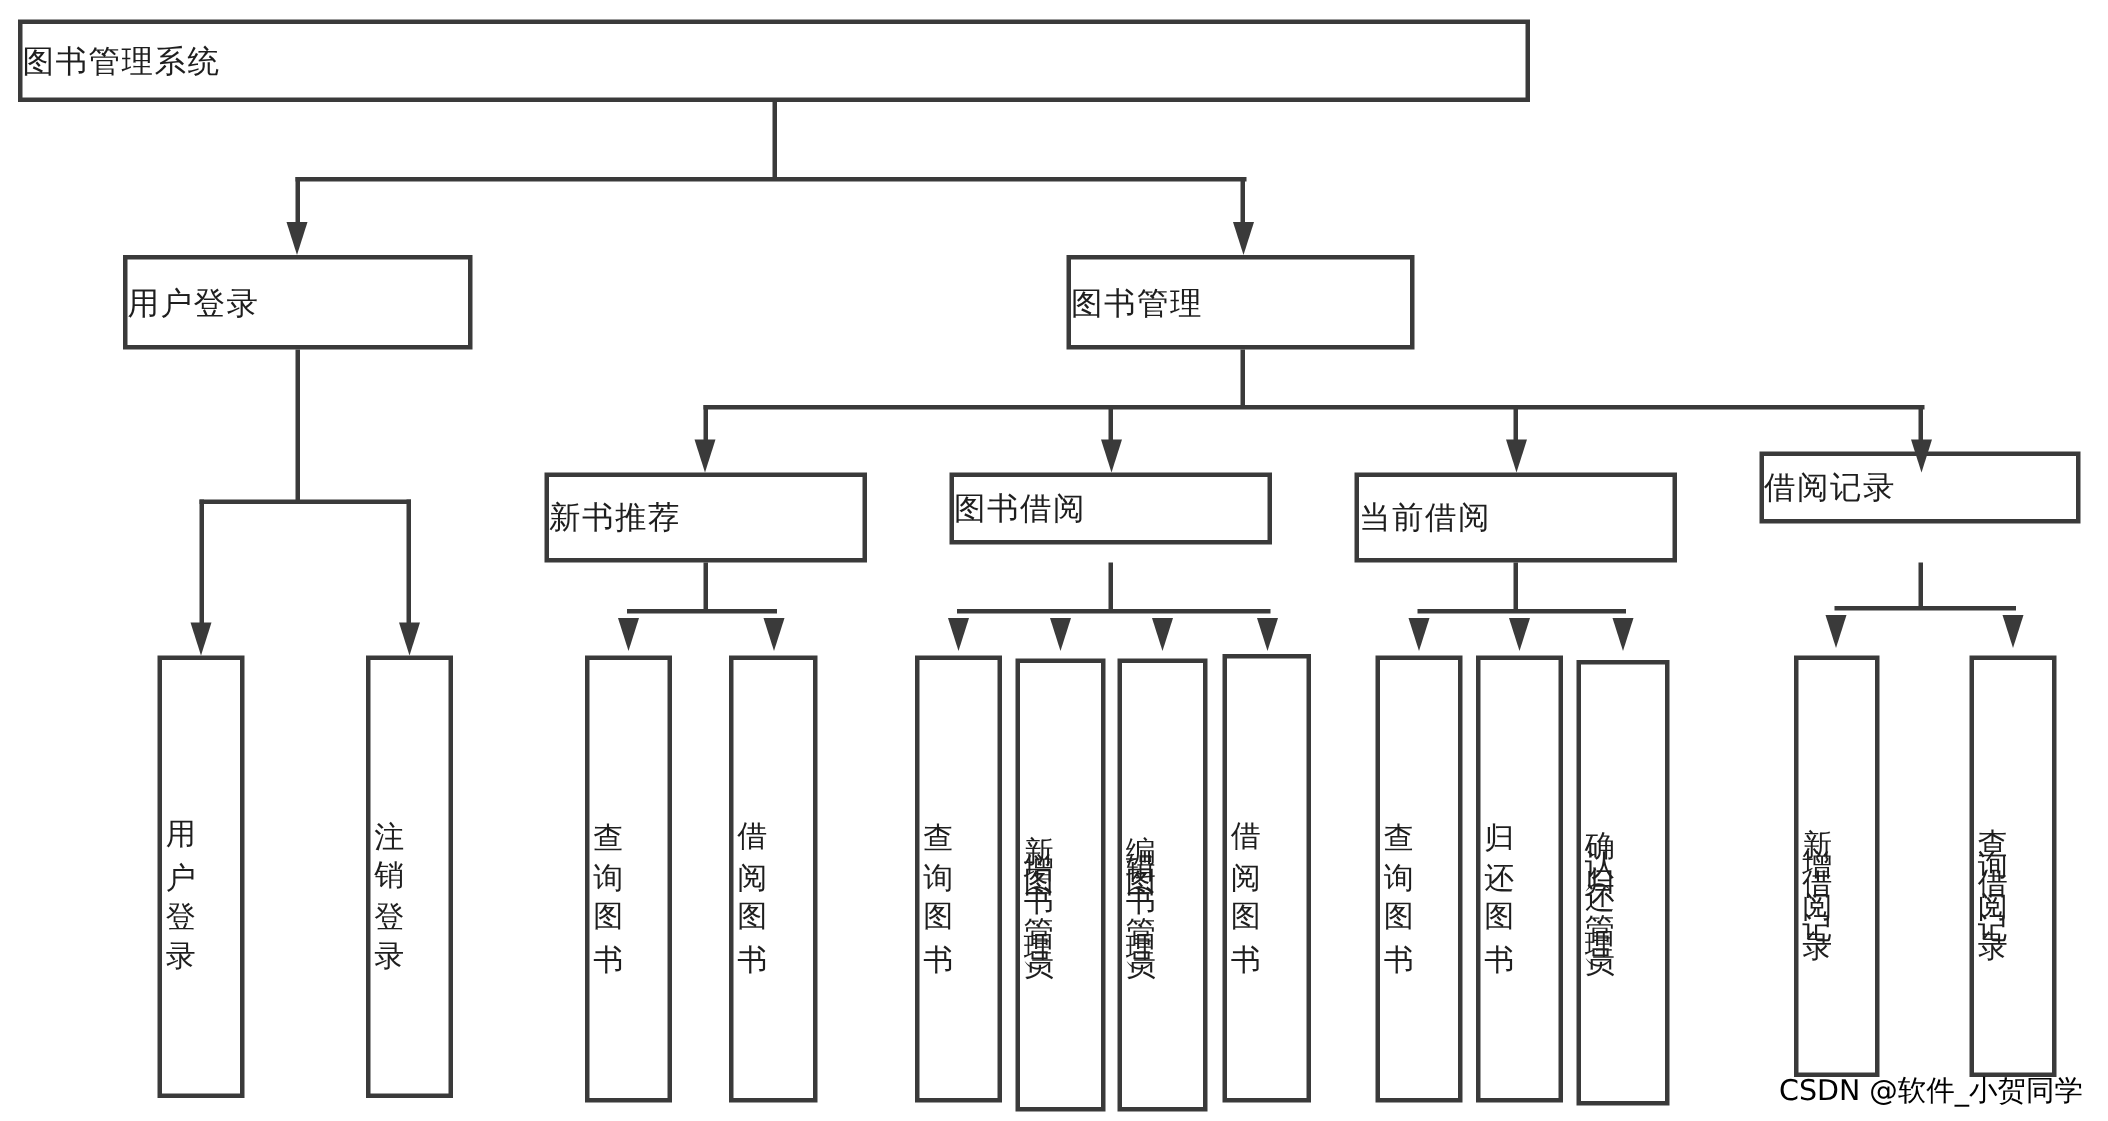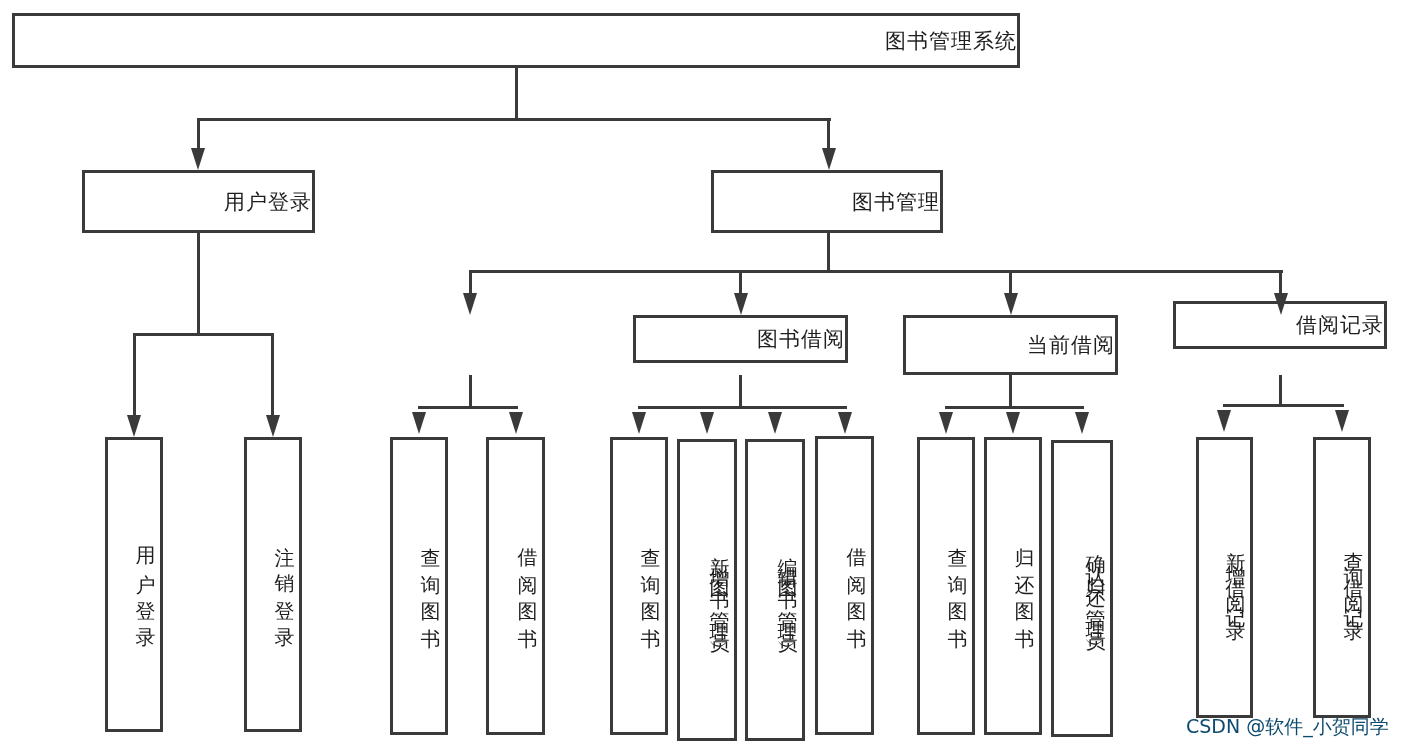--- a/index.html
+++ b/index.html
@@ -10,21 +10,21 @@
     font-family:"DejaVu Sans","Liberation Sans",sans-serif;
     overflow:hidden;
   }
   .box{
     position:absolute;
     box-sizing:border-box;
     border:3px solid #3a3a3a;
     background:#ffffff;
     display:flex;
     align-items:center;
-    justify-content:flex-end;
+    justify-content:flex-start;
     color:#1e1e1e;
   }
   .hlabel{font-size:21px;letter-spacing:1px;white-space:nowrap;}
   .vtext{
     writing-mode:vertical-rl;
     white-space:nowrap;
     font-size:20px;
     color:#1e1e1e;
   }
   .p4{letter-spacing:27px;}
@@ -35,21 +35,21 @@
     position:absolute;
     width:0;height:0;
     border-left:7px solid transparent;
     border-right:7px solid transparent;
     border-top:22px solid #3a3a3a;
   }
   .watermark{
     position:absolute;
     left:1186px;top:714px;
     font-size:19px;
-    color:#0c4a6e;
+    color:#000000;
     white-space:nowrap;
     z-index:6;
   }
 </style>
 </head>
 <body>
 
 <div class="canvas">
 
   <div class="box" style="left:12px;top:13px;width:1008px;height:55px;">
@@ -57,20 +57,23 @@
   </div>
 
   <div class="box" style="left:82px;top:170px;width:233px;height:63px;">
     <span class="hlabel">用户登录</span>
   </div>
 
   <div class="box" style="left:711px;top:170px;width:232px;height:63px;">
     <span class="hlabel">图书管理</span>
   </div>
 
+  <div class="box" style="left:363px;top:315px;width:215px;height:60px;">
+    <span class="hlabel">新书推荐</span>
+  </div>
 
   <div class="box" style="left:633px;top:315px;width:215px;height:48px;">
     <span class="hlabel">图书借阅</span>
   </div>
 
   <div class="box" style="left:903px;top:315px;width:215px;height:60px;">
     <span class="hlabel">当前借阅</span>
   </div>
 
   <div class="box" style="left:1173px;top:301px;width:214px;height:48px;">

